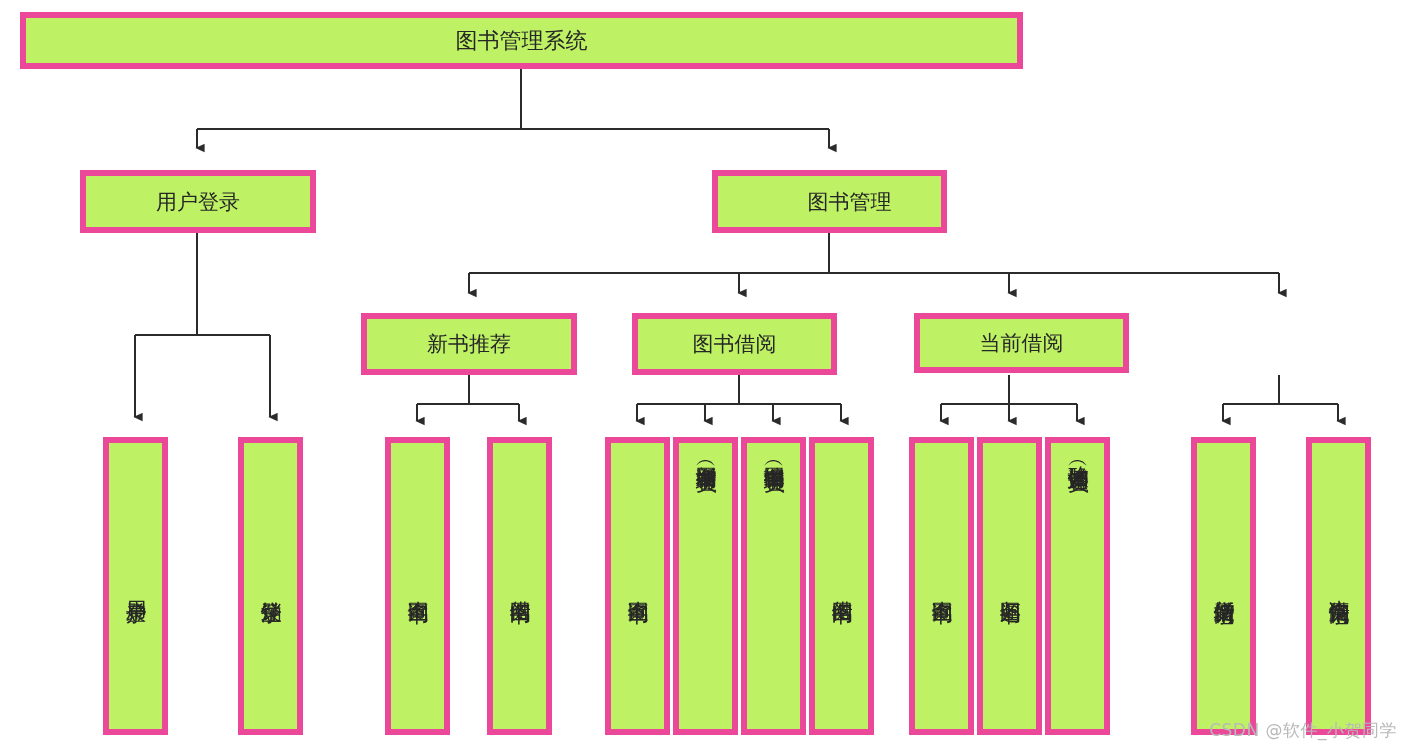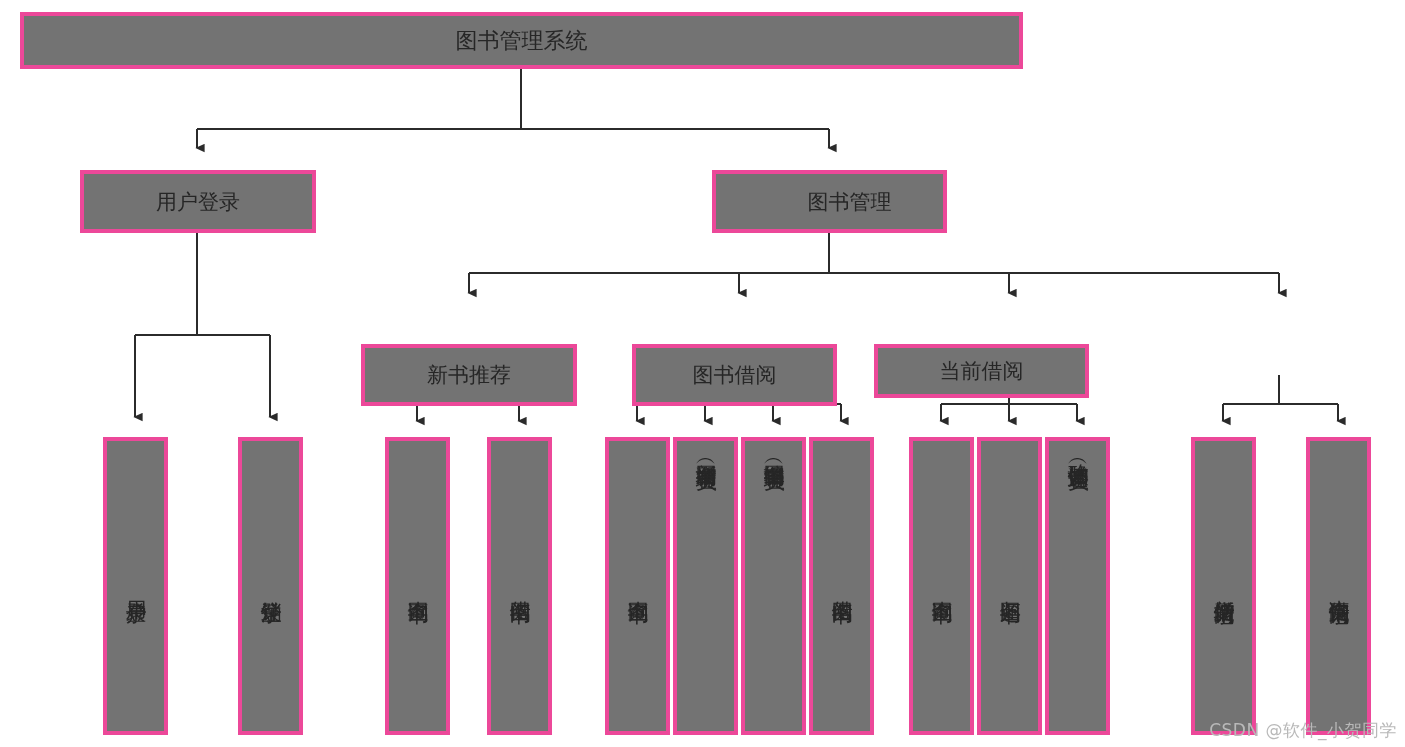--- a/index.html
+++ b/index.html
@@ -27,37 +27,36 @@
     left: 0;
     top: 0;
     width: 1405px;
     height: 747px;
     pointer-events: none;
   }
 
   .node {
     position: absolute;
     box-sizing: border-box;
-    background: #737373;
-    border: 4px solid #ec4899;
+    background: #bef264;
+    border: 6px solid #ec4899;
     display: flex;
     align-items: center;
     justify-content: center;
     color: #262626;
   }
 
   .node.root {
     font-size: 22px;
   }
   .node.level2 {
     font-size: 21px;
   }
   .node.level3 {
     font-size: 21px;
-    margin-top: 31px;
   }
 
   .node.leaf {
     align-items: flex-start;
     justify-content: center;
     padding-top: 6px;
   }
 
   .leaf-label {
     writing-mode: vertical-rl;
@@ -154,21 +153,21 @@
   <div class="node level2" style="left:712px; top:170px; width:235px; height:63px;padding-left:40px;">
     <span>图书管理</span>
   </div>
 
   <div class="node level3" style="left:361px; top:313px; width:216px; height:62px;">
     <span>新书推荐</span>
   </div>
   <div class="node level3" style="left:632px; top:313px; width:205px; height:62px;">
     <span>图书借阅</span>
   </div>
-  <div class="node level3" style="left:874px; top:313px; width:215px; height:54px;">
+  <div class="node level3" style="left:914px; top:313px; width:215px; height:60px;">
     <span>当前借阅</span>
   </div>
 
   <div class="node leaf mid-text" style="left:103px; top:437px; width:65px; height:298px;">
     <span class="leaf-label">用户登录</span>
   </div>
   <div class="node leaf mid-text" style="left:238px; top:437px; width:65px; height:298px;">
     <span class="leaf-label">注销登录</span>
   </div>
 

